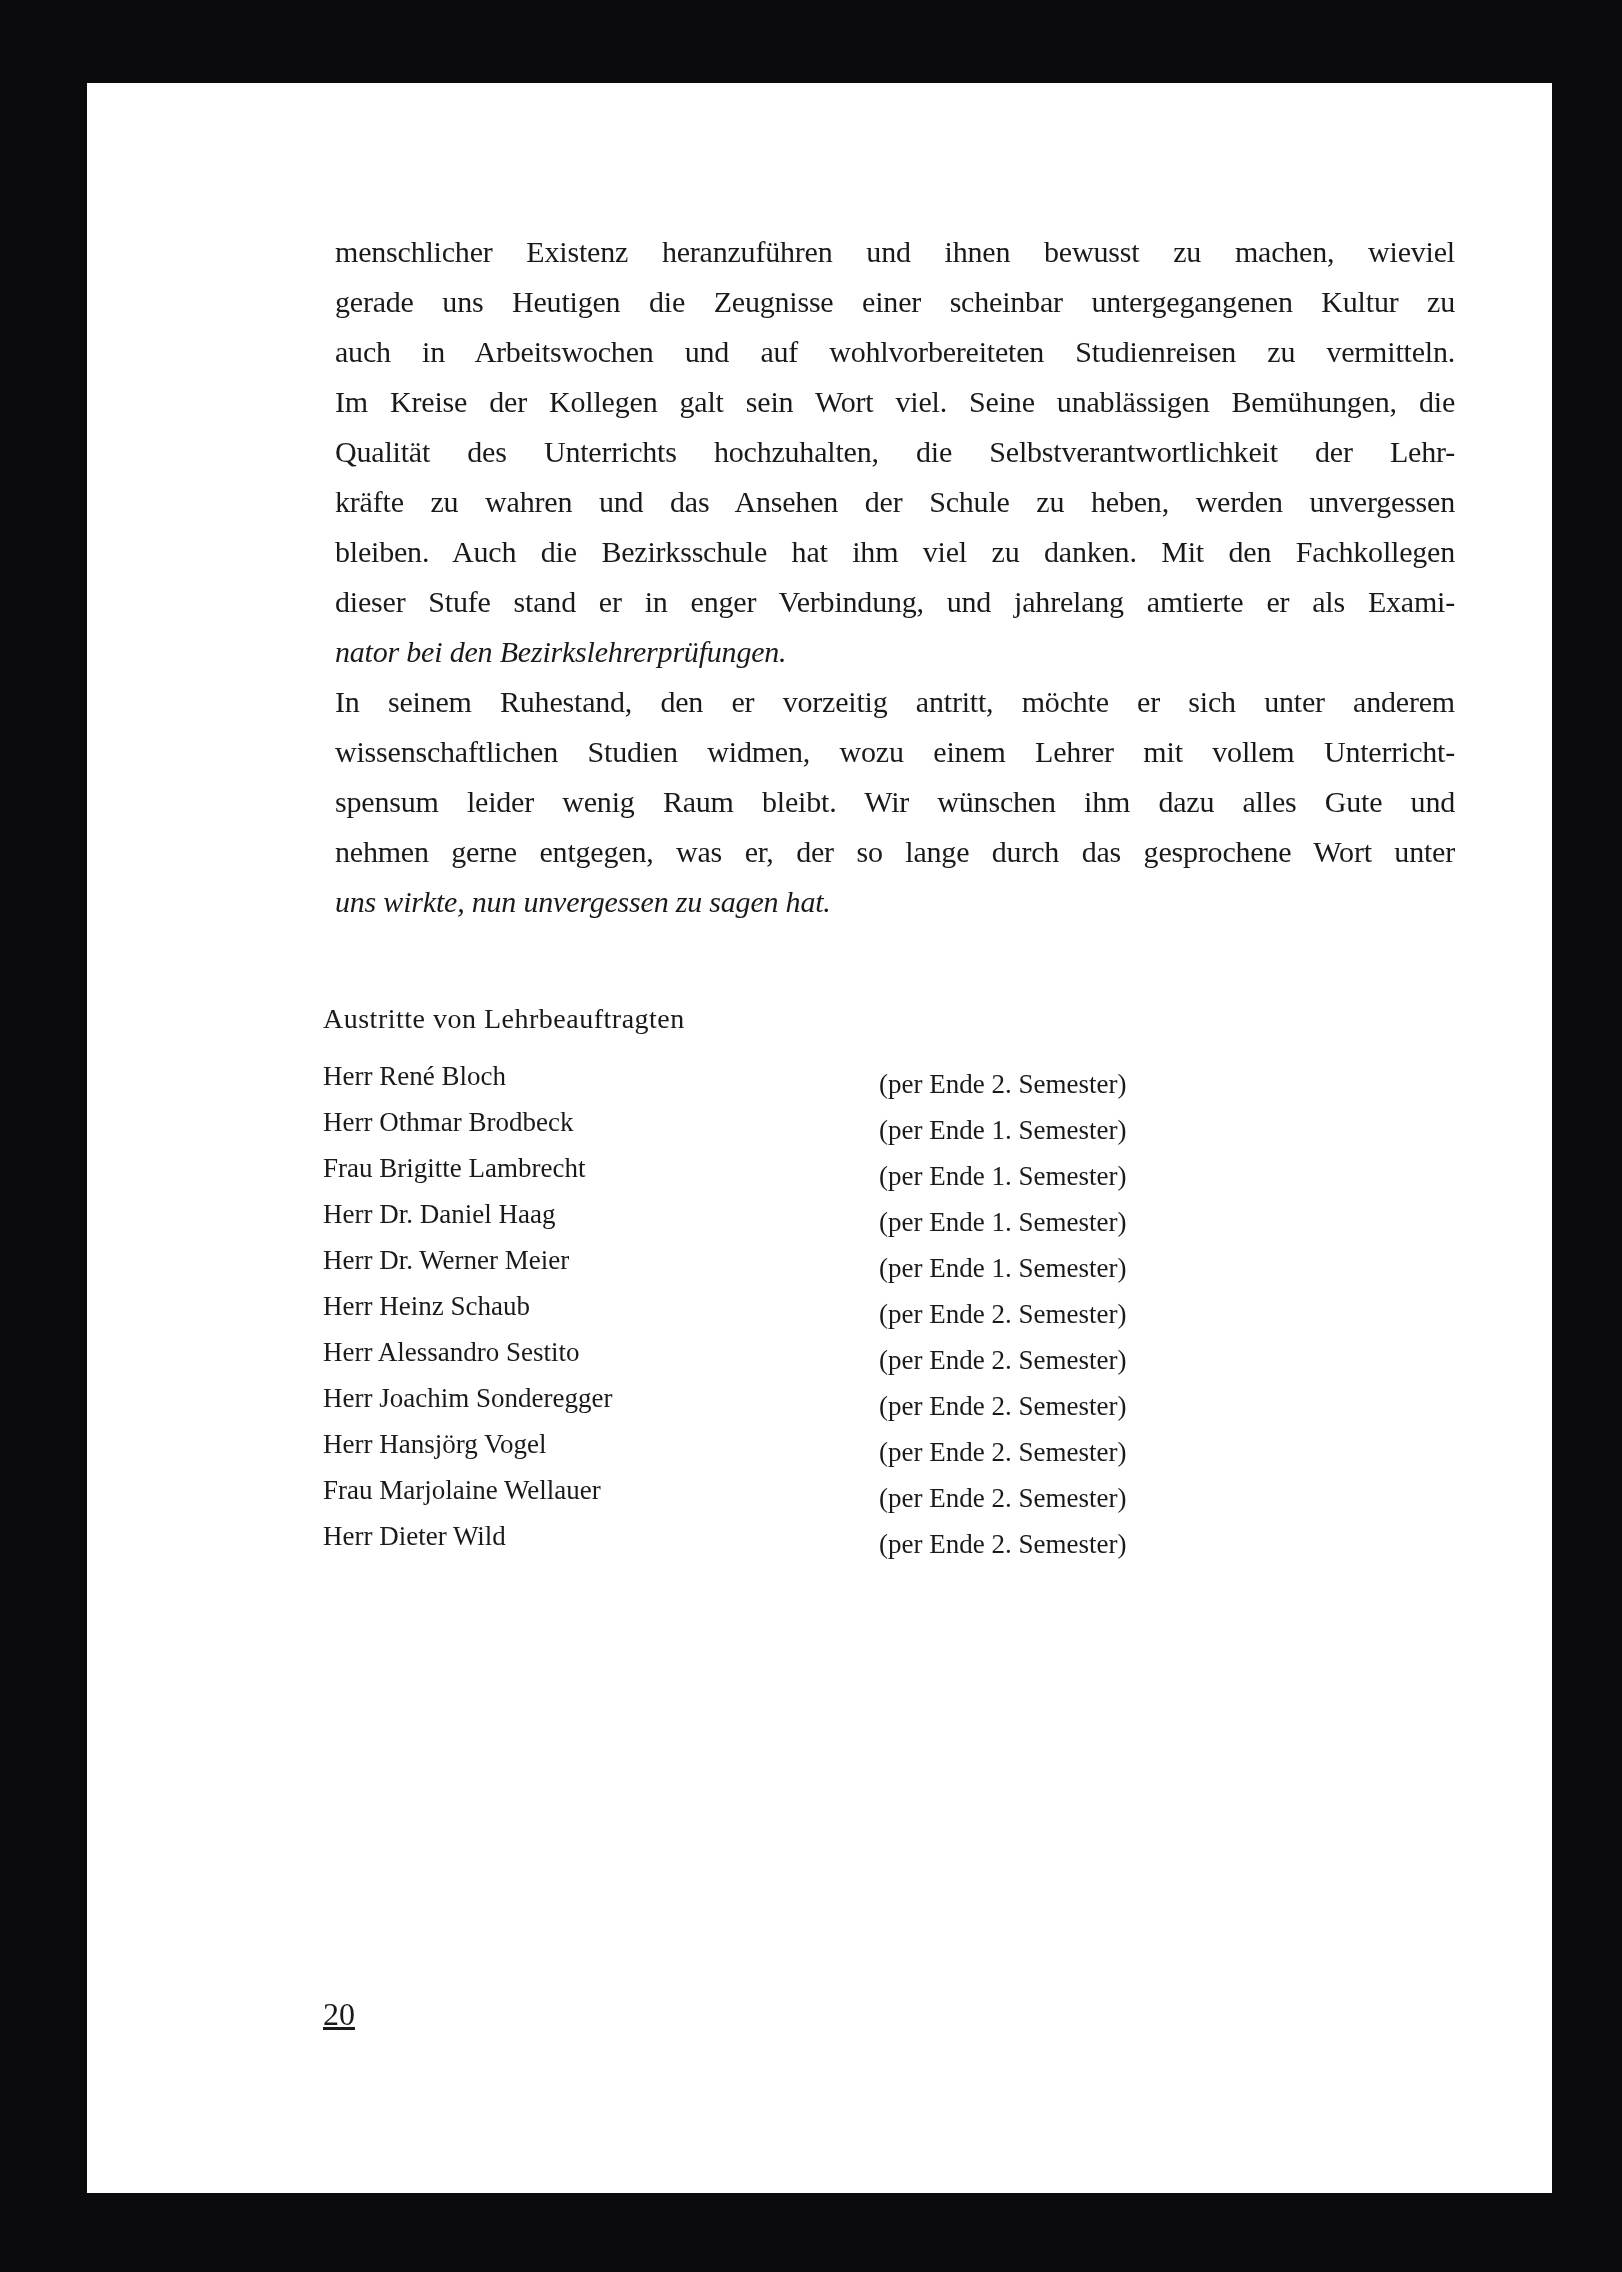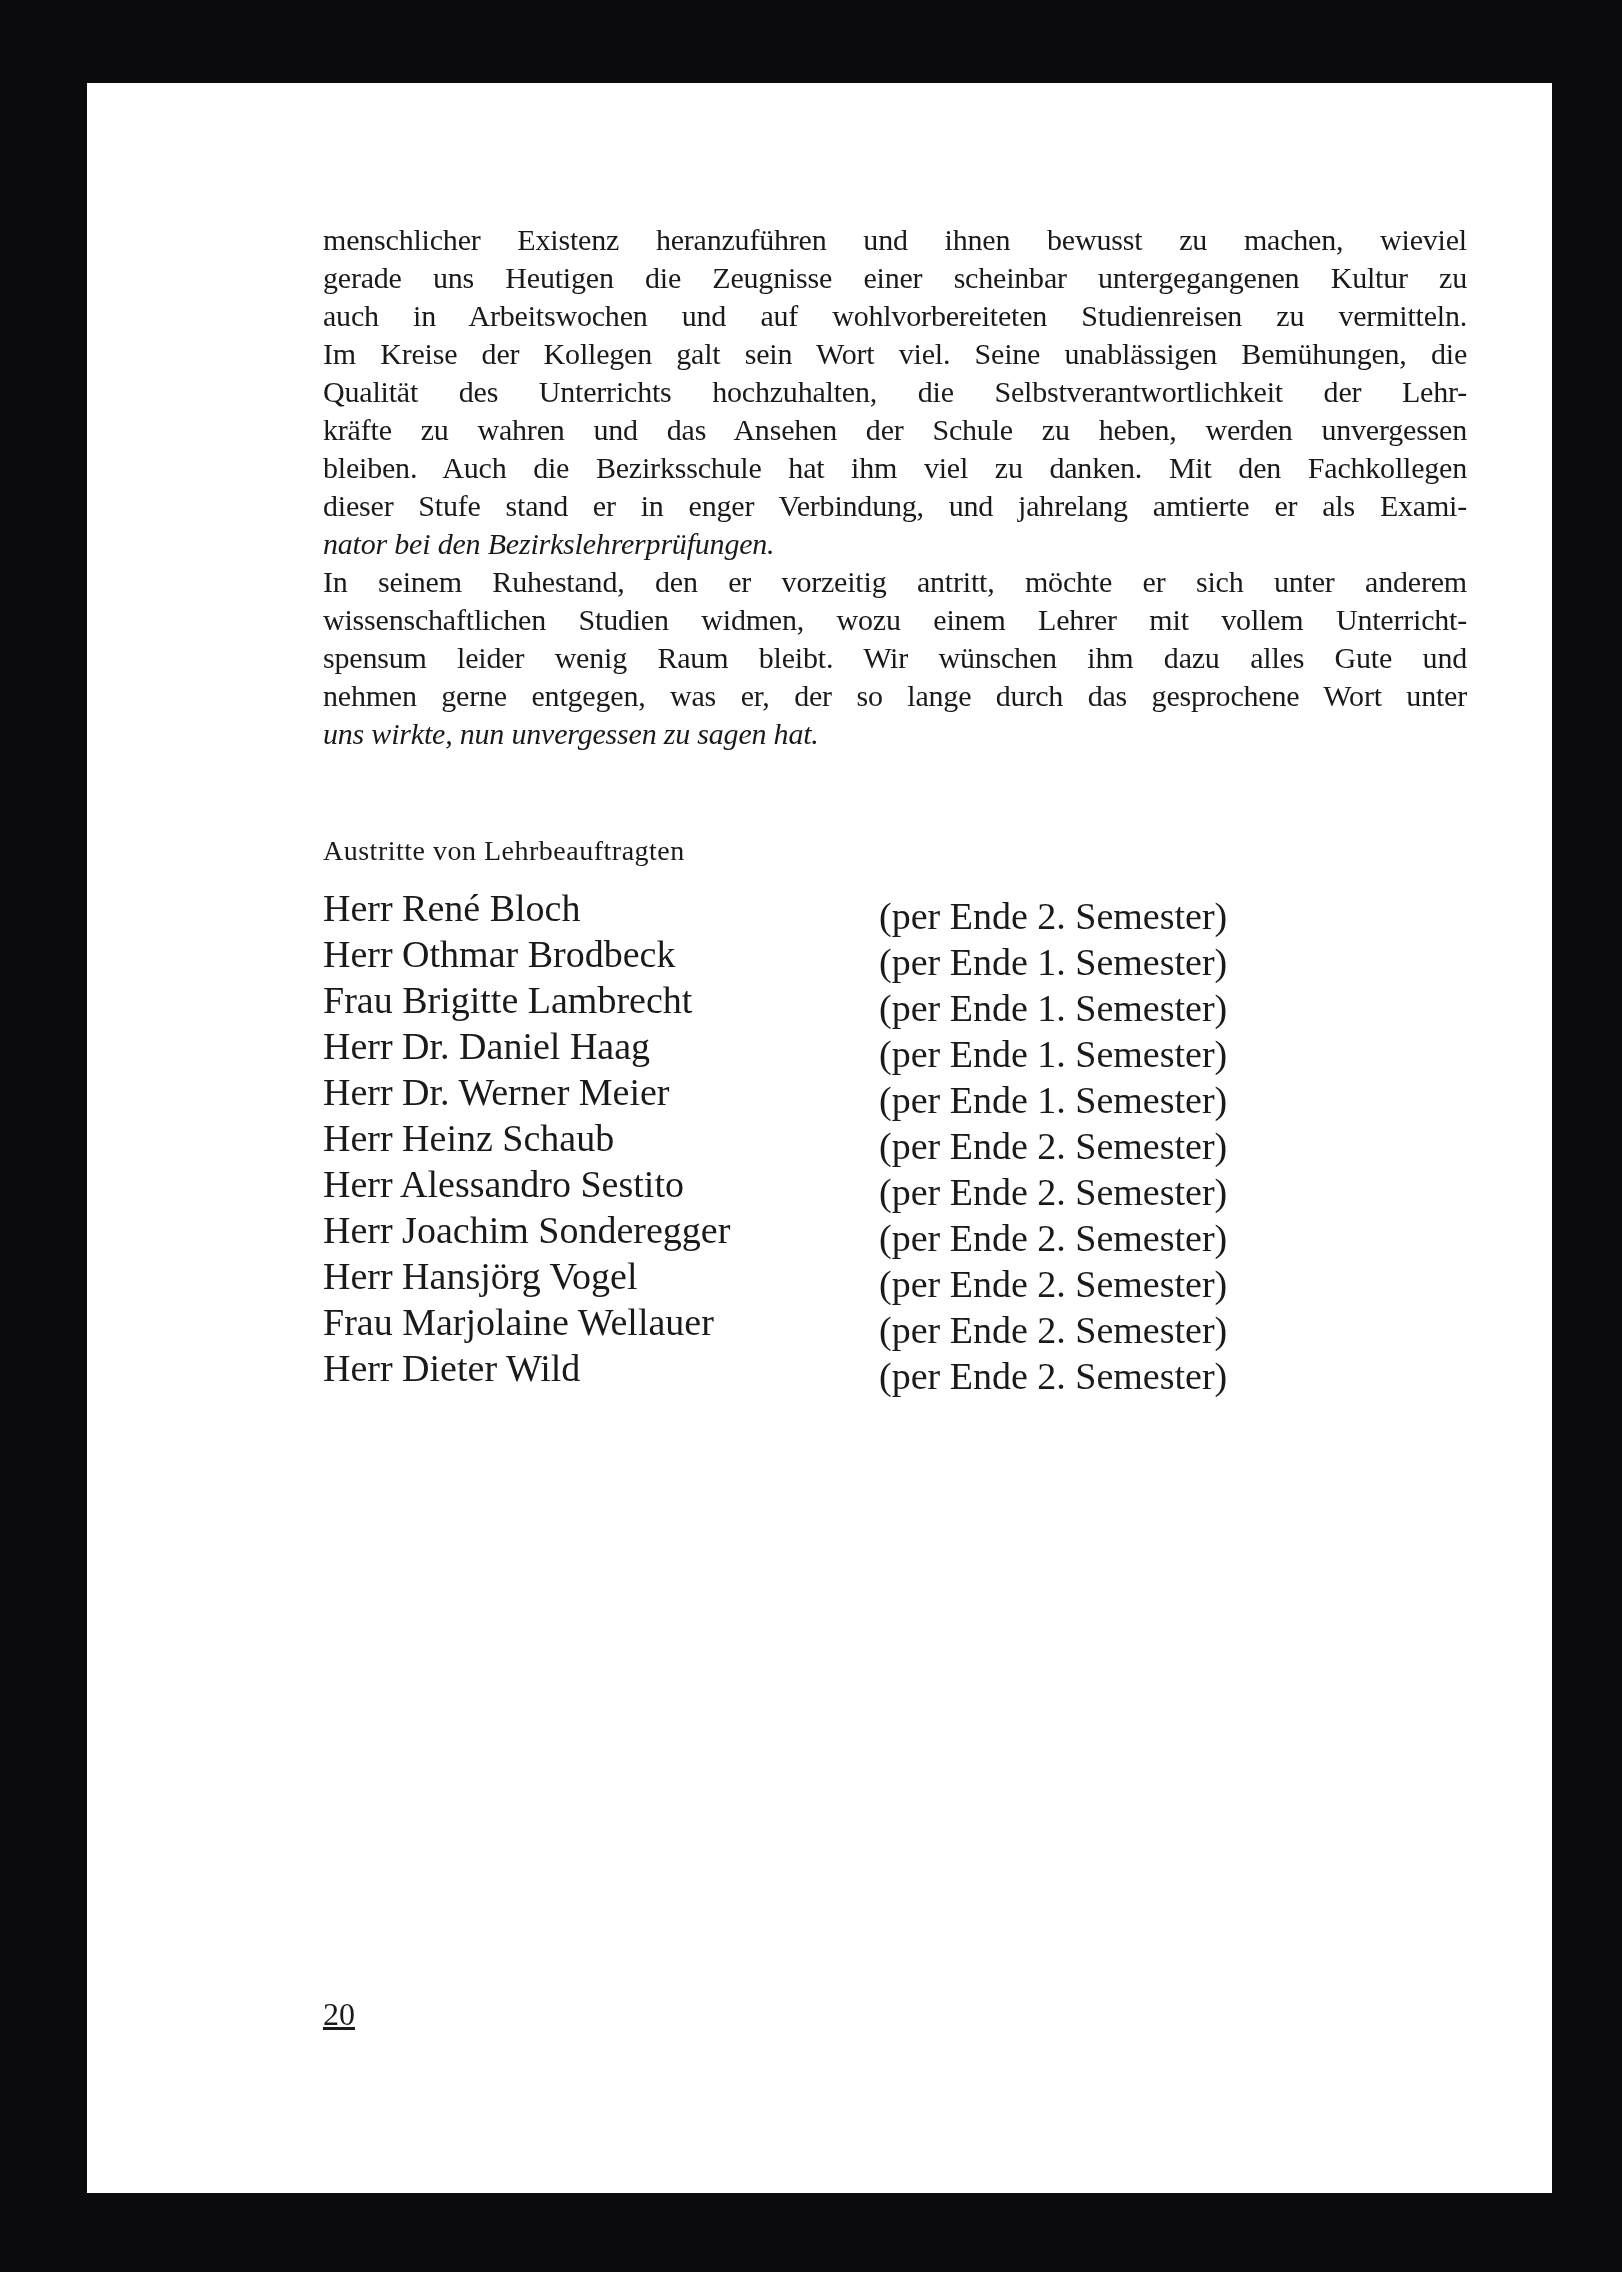--- a/index.html
+++ b/index.html
@@ -23,21 +23,21 @@
   }
   .content {
     position: absolute;
     left: 236px;
     top: 138px;
     width: 1144px;
     font-family: "Liberation Serif", "DejaVu Serif", serif;
     color: #1a1a1a;
   }
   .body-text p {
-    margin: 0;
+    margin: 12px;
     font-size: 30px;
     line-height: 38px;
     text-align: justify;
     text-align-last: justify;
     letter-spacing: -0.2px;
   }
   .body-text p.last {
     text-align-last: left;
     font-style: italic;
   }
@@ -45,21 +45,21 @@
     margin-top: 79px;
     font-size: 28px;
     line-height: 37px;
     letter-spacing: 0.5px;
   }
   .list {
     margin-top: 20px;
   }
   .list-row {
     display: flex;
-    font-size: 38px;
+    font-size: 27px;
     line-height: 38px;
   }
   .list-name {
     width: 556px;
     flex: 0 0 auto;
   }
   .list-note {
     flex: 0 0 auto;
     margin-top: 8px;
   }

